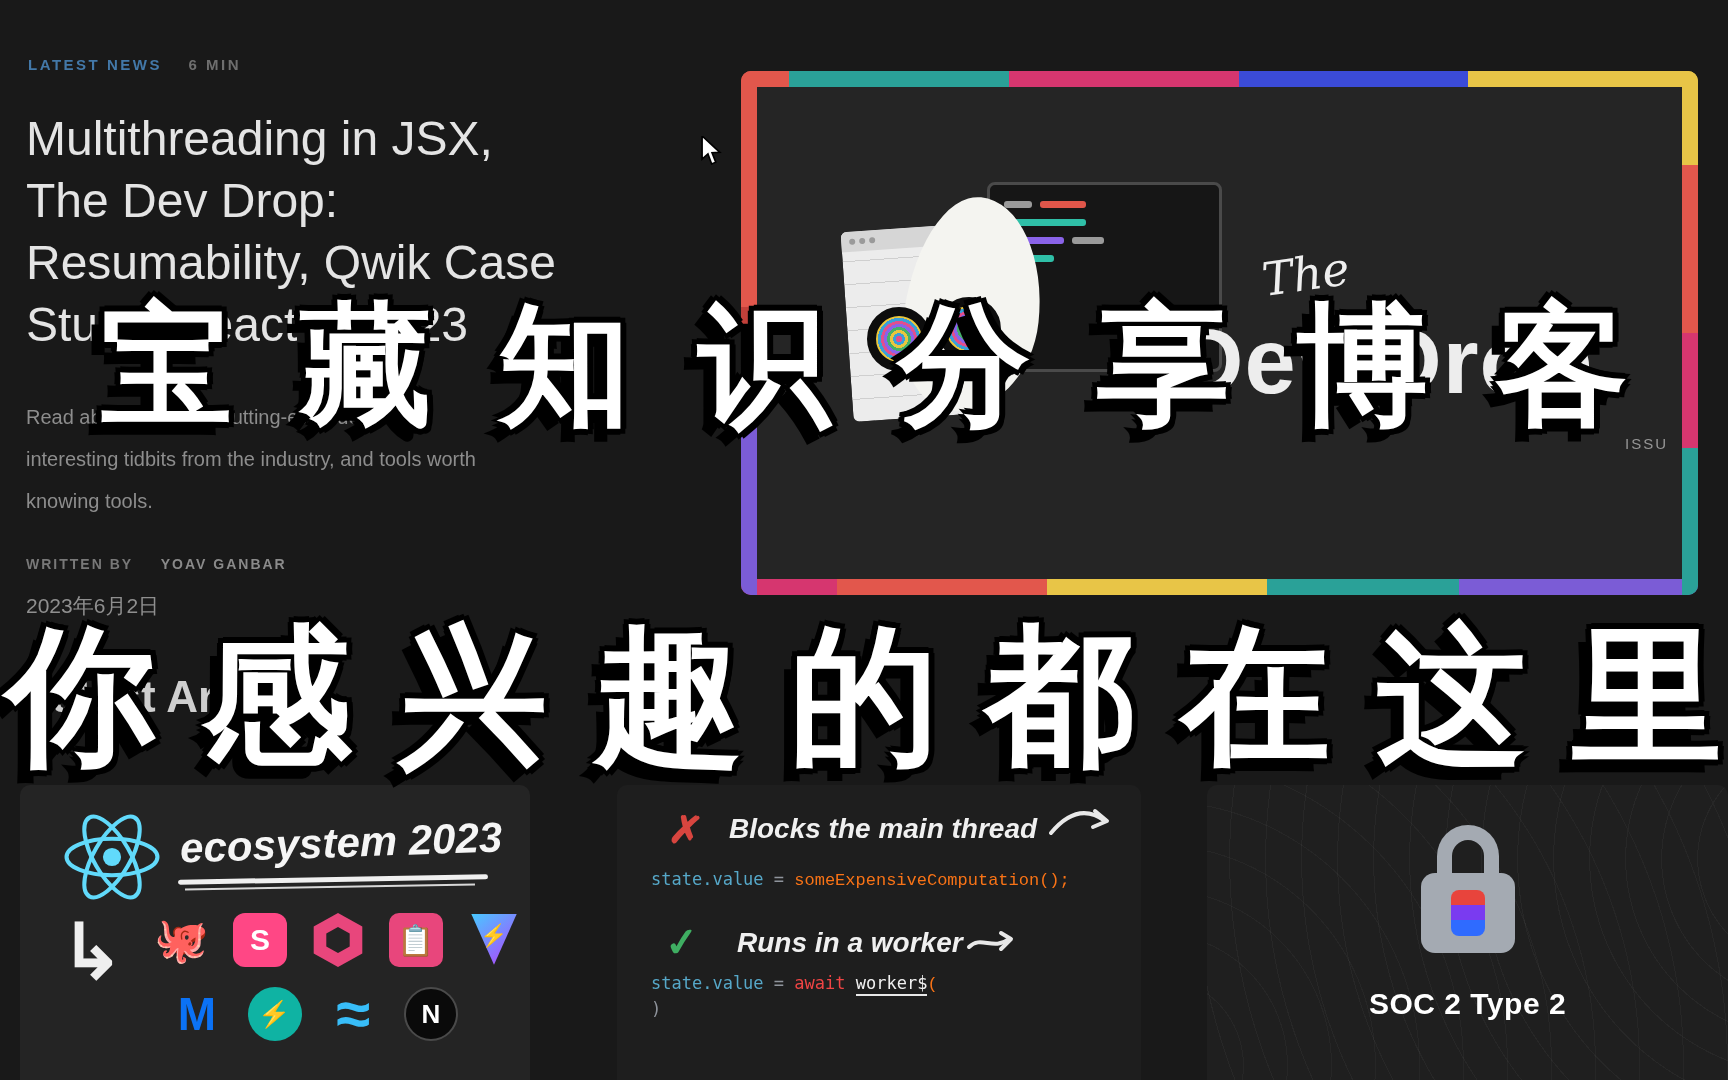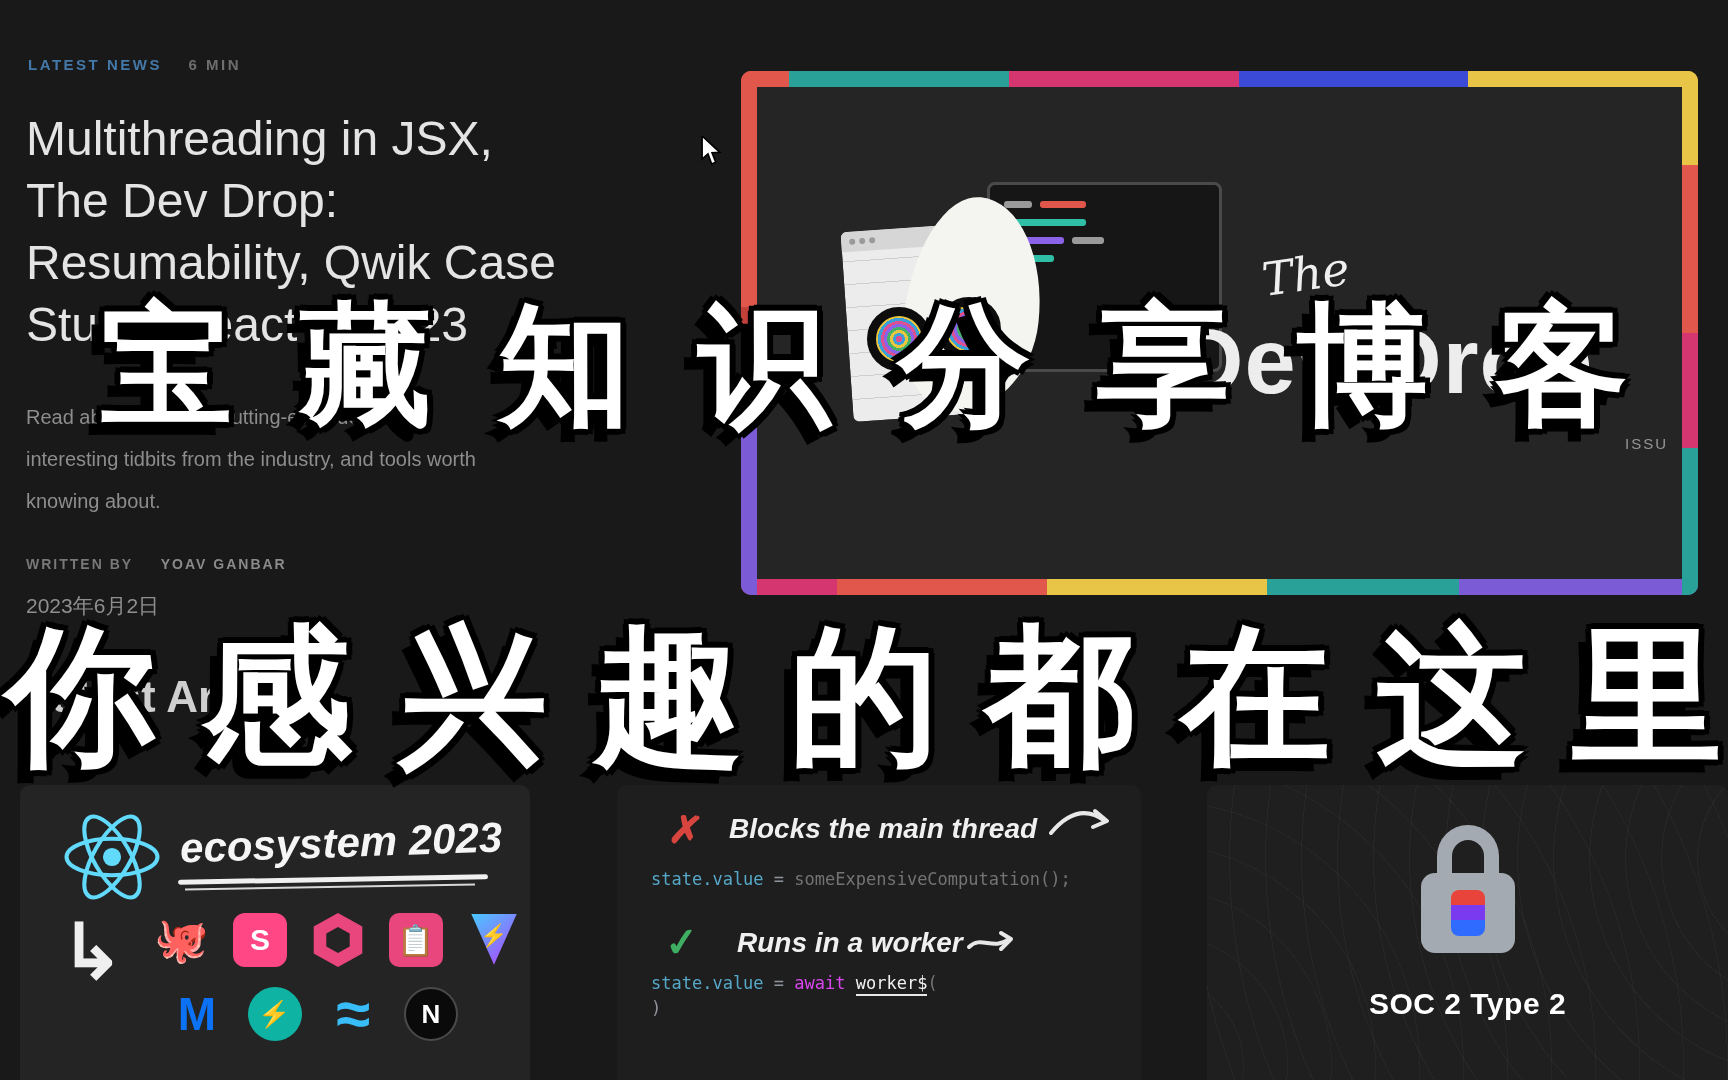--- a/index.html
+++ b/index.html
@@ -100,22 +100,22 @@
   .hand-label.bad { left:112px; top:28px; }
   .hand-label.good { left:120px; top:142px; }
   .squiggle { position:absolute; }
   .squiggle.bad { left:430px; top:18px; }
   .squiggle.good { left:348px; top:140px; }
   .codeline { position:absolute; font-family:"DejaVu Sans Mono", monospace; font-size:17px; white-space:pre; }
   .codeline.c1 { left:34px; top:84px; }
   .codeblock { position:absolute; left:34px; top:186px; font-family:"DejaVu Sans Mono", monospace; font-size:17px; line-height:25px; white-space:pre; }
   .tok-ident { color:#56a8c9; }
   .tok-op { color:#8f949c; }
-  .tok-call { color:#737373; }
-  .tok-kw { color:#d946ef; }
+  .tok-call { color:#f97316;font-family:Liberation Mono, monospace; }
+  .tok-kw { color:#ef4444; }
   .tok-fn { color:#f0f0f0; border-bottom:2px solid #e8e8e8; padding-bottom:1px; }
   .tok-purple { color:#a08cc9; }
 
   
   .lock-stack { position:absolute; left:0; top:40px; width:100%; display:flex; flex-direction:column; align-items:center; }
   .lock-shackle { width:62px; height:54px; border:15px solid #a4aab2; border-bottom:none; border-radius:34px 34px 0 0; }
   .lock-body { width:94px; height:80px; background:#a4aab2; border-radius:14px; margin-top:-6px; display:flex; align-items:center; justify-content:center; }
   .builder-logo { width:34px; height:46px; border-radius:8px;
       background:linear-gradient(180deg,#e8443c 0 33%, #7a3bf0 33% 66%, #2f6bff 66% 100%); }
   .soc-label { margin-top:34px; font-size:30px; font-weight:800; color:#fff; letter-spacing:0.5px; }
@@ -136,21 +136,21 @@
   <div class="title">
     <div>Multithreading in JSX,</div>
     <div>The Dev Drop:</div>
     <div>Resumability, Qwik Case</div>
     <div>Study, React in 2023</div>
   </div>
 
   <div class="excerpt">
     <div>Read about the latest cutting-edge developer</div>
     <div>interesting tidbits from the industry, and tools worth</div>
-    <div>knowing about.</div>
+    <div>knowing tools.</div>
   </div>
 
   <div class="byline">
     <span>WRITTEN BY</span>
     <span class="author">YOAV GANBAR</span>
   </div>
 
   <div class="date">2023年6月2日</div>
 
   <div class="section-heading">Latest Articles</div>

